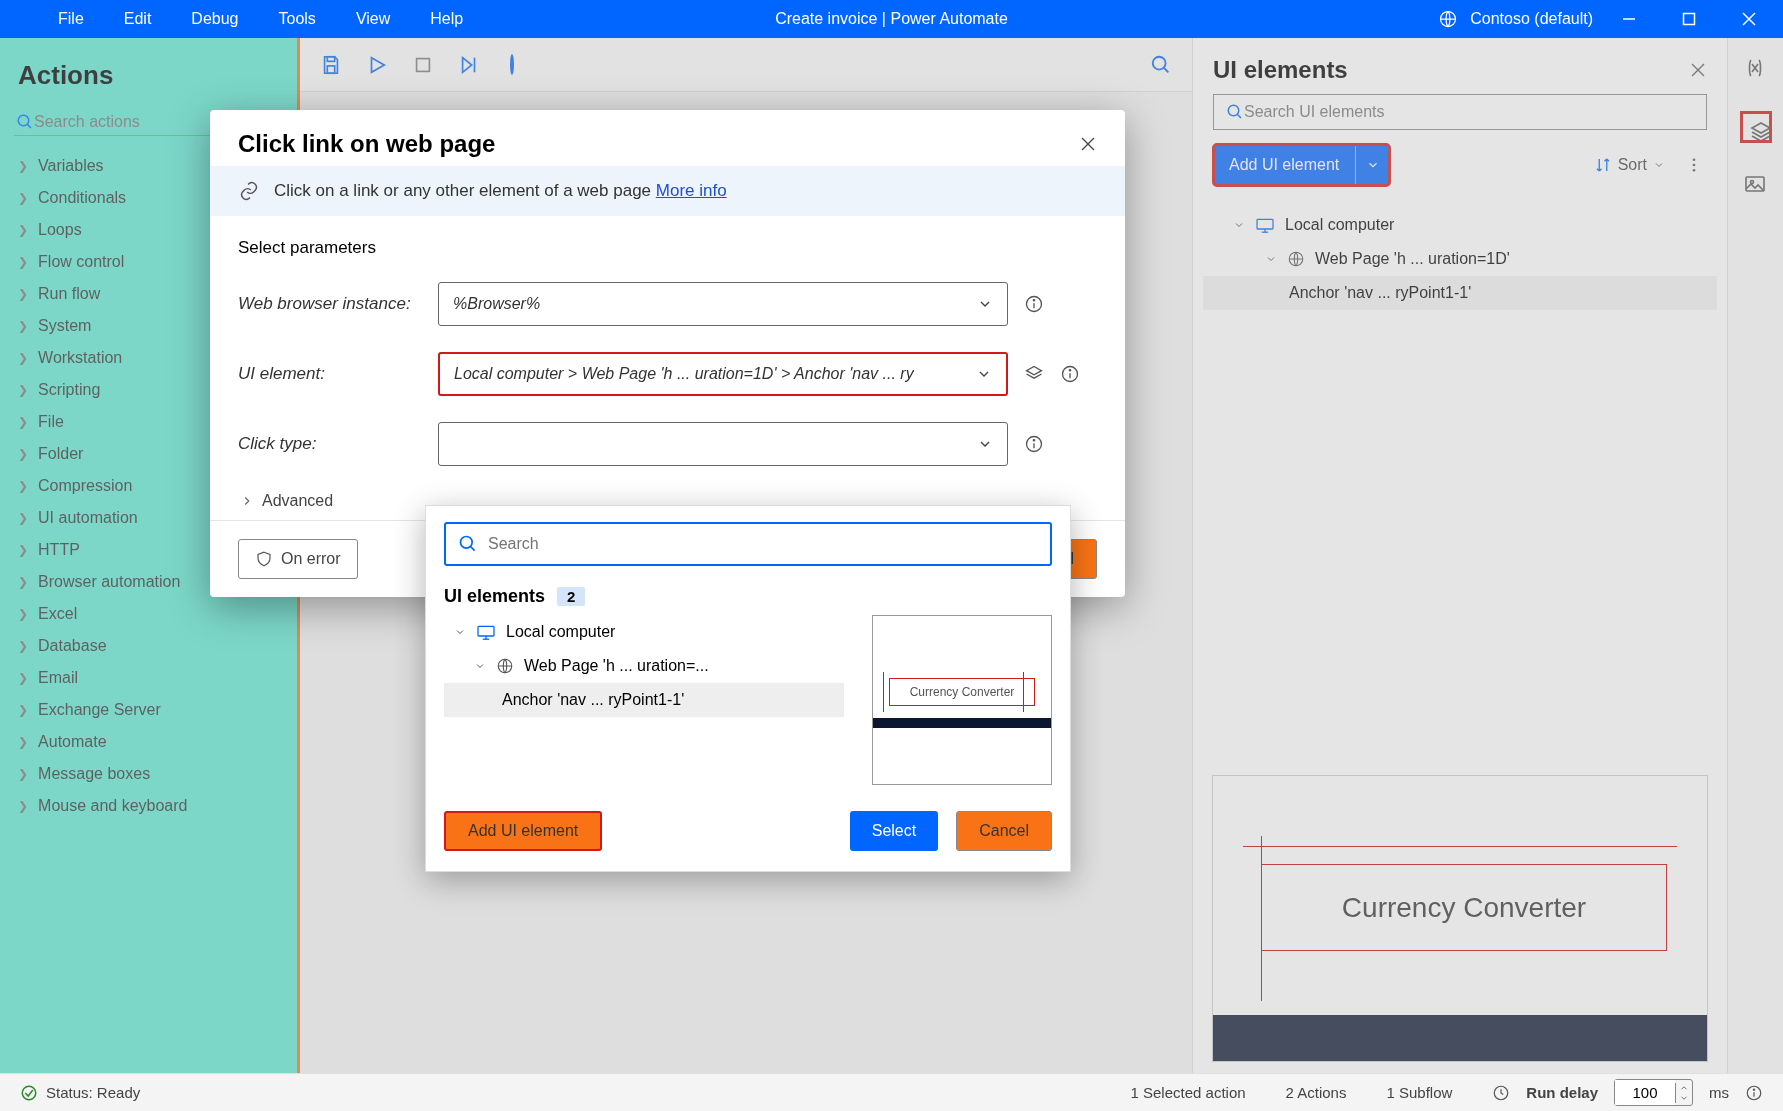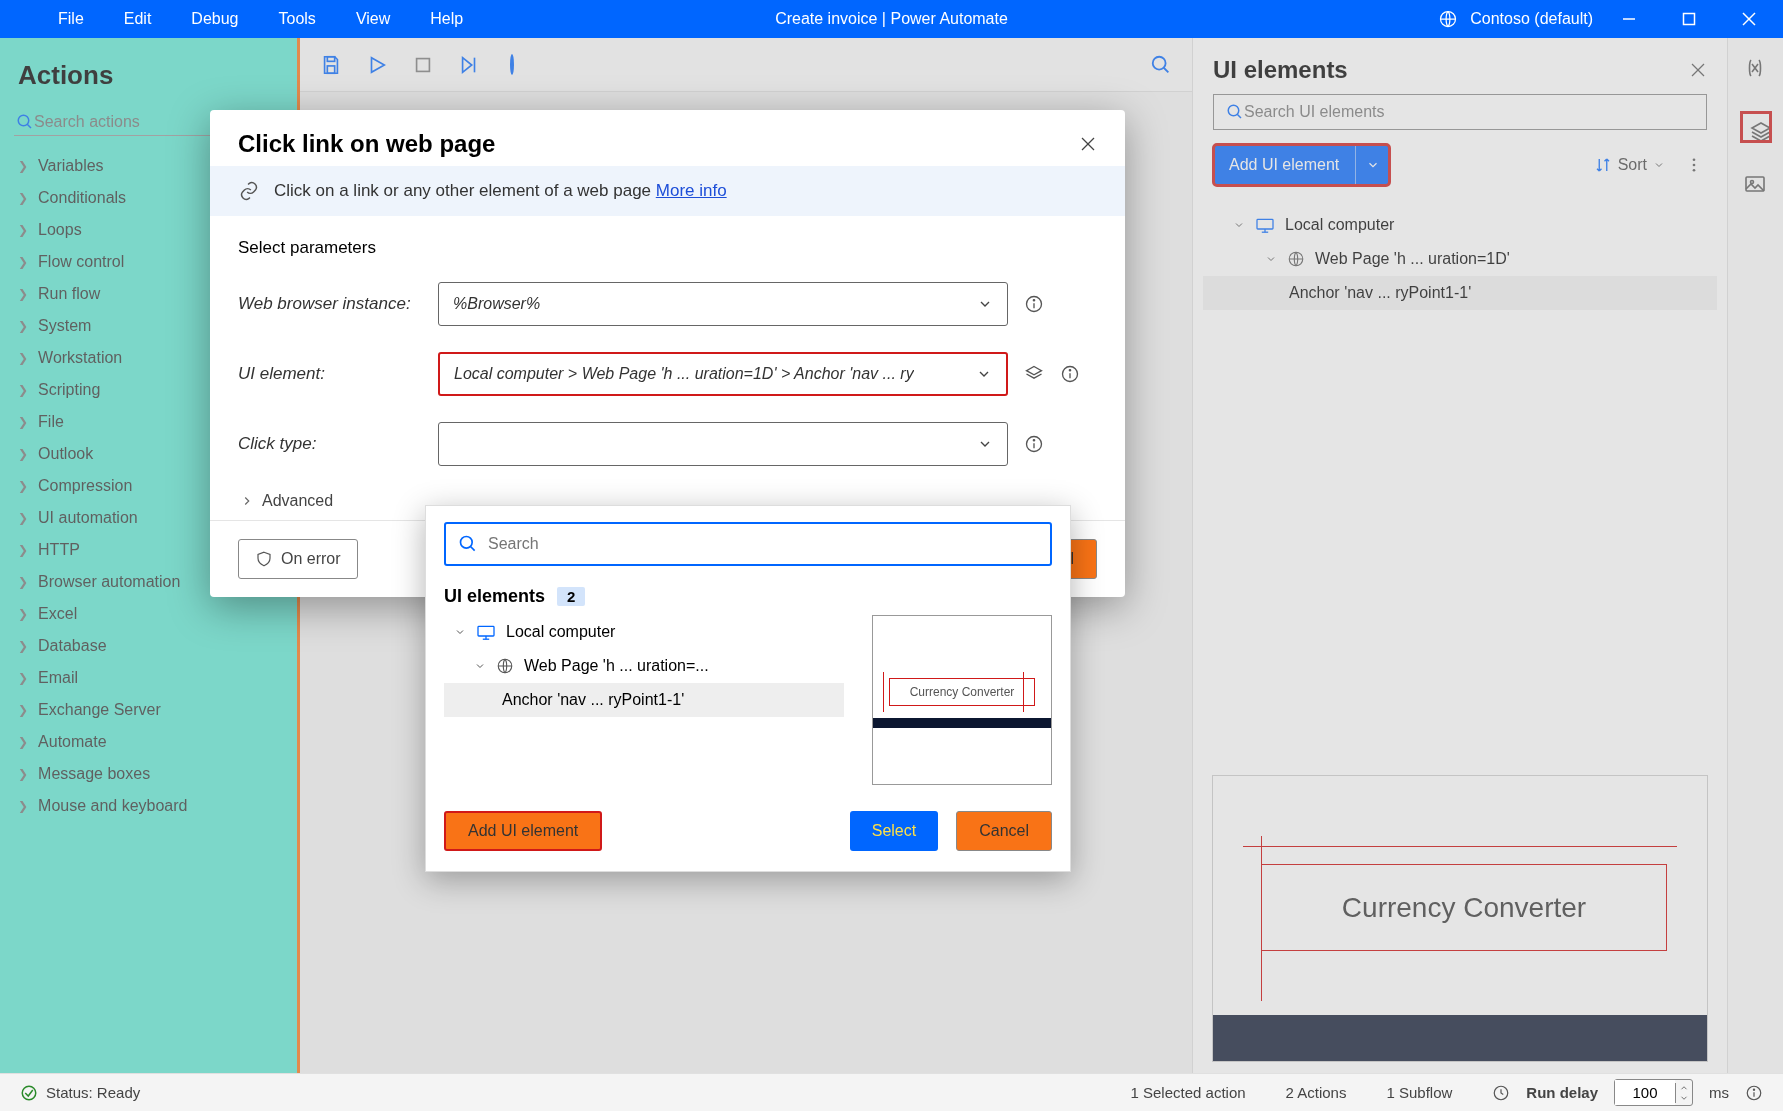--- a/index.html
+++ b/index.html
@@ -83,21 +83,21 @@
 .ui-pop h4 .badge { background:#d3e4fb; padding:1px 10px; font-size:15px; border-radius:2px; }
 .ui-pop .tree-area { display:flex; gap:28px; }
 .ui-pop .tree-col { flex:1; }
 .ui-pop .preview { width:180px; height:170px; border:1px solid #999; position:relative; background:#fff; }
 .ui-pop .preview .cc-box { position:absolute; left:16px; top:62px; height:28px; right:16px; border:1px solid #d01919; display:flex; align-items:center; justify-content:center; font-size:12px; color:#555; }
 .ui-pop .preview .cc-ticks::before, .ui-pop .preview .cc-ticks::after { content:""; position:absolute; background:#d01919; }
 .ui-pop .preview .cc-ticks::before { left:10px; top:56px; width:1px; height:40px; }
 .ui-pop .preview .cc-ticks::after { left:150px; top:56px; width:1px; height:40px; }
 .ui-pop .btns { display:flex; gap:18px; margin-top:26px; }
 .btn { height:40px; padding:0 22px; display:inline-flex; align-items:center; justify-content:center; font-size:16px; border-radius:3px; cursor:pointer; }
-.btn-primary { background:#0066ff; color:#fde047; }
+.btn-primary { background:#0066ff; color:#ffffff; }
 .btn-secondary { background:#f97316; border:1px solid #888; color:#333; }
 
 .dlg-footer { border-top:1px solid #e5e5e5; padding:18px 28px; display:flex; align-items:center; }
 .on-error { border:1px solid #888; border-radius:3px; height:40px; padding:0 16px; display:flex; align-items:center; gap:8px; color:#444; }
 
 .big-preview { margin:auto 20px 12px 20px; background:#fff; outline:1px solid #ccc; height:285px; position:relative; }
 .big-preview .hline { position:absolute; left:30px; right:30px; top:70px; border-top:1px solid #c00; }
 .big-preview .vline1 { position:absolute; left:48px; top:60px; bottom:60px; border-left:1px solid #c00; }
 .big-preview .box { position:absolute; left:48px; right:40px; top:88px; bottom:110px; border:1px solid #c00; display:flex; align-items:center; justify-content:center; font-size:28px; color:#333; font-weight:500; }
 .big-preview .navstrip { position:absolute; left:0; right:0; bottom:0; height:46px; background:#0b1630; }
@@ -188,21 +188,21 @@
         <div class="action-cat">
           <span class="chev">❯</span>
           <span>Scripting</span>
         </div>
         <div class="action-cat">
           <span class="chev">❯</span>
           <span>File</span>
         </div>
         <div class="action-cat">
           <span class="chev">❯</span>
-          <span>Outlook</span>
+          <span>Folder</span>
         </div>
         <div class="action-cat">
           <span class="chev">❯</span>
           <span>Compression</span>
         </div>
         <div class="action-cat">
           <span class="chev">❯</span>
           <span>UI automation</span>
         </div>
         <div class="action-cat">

